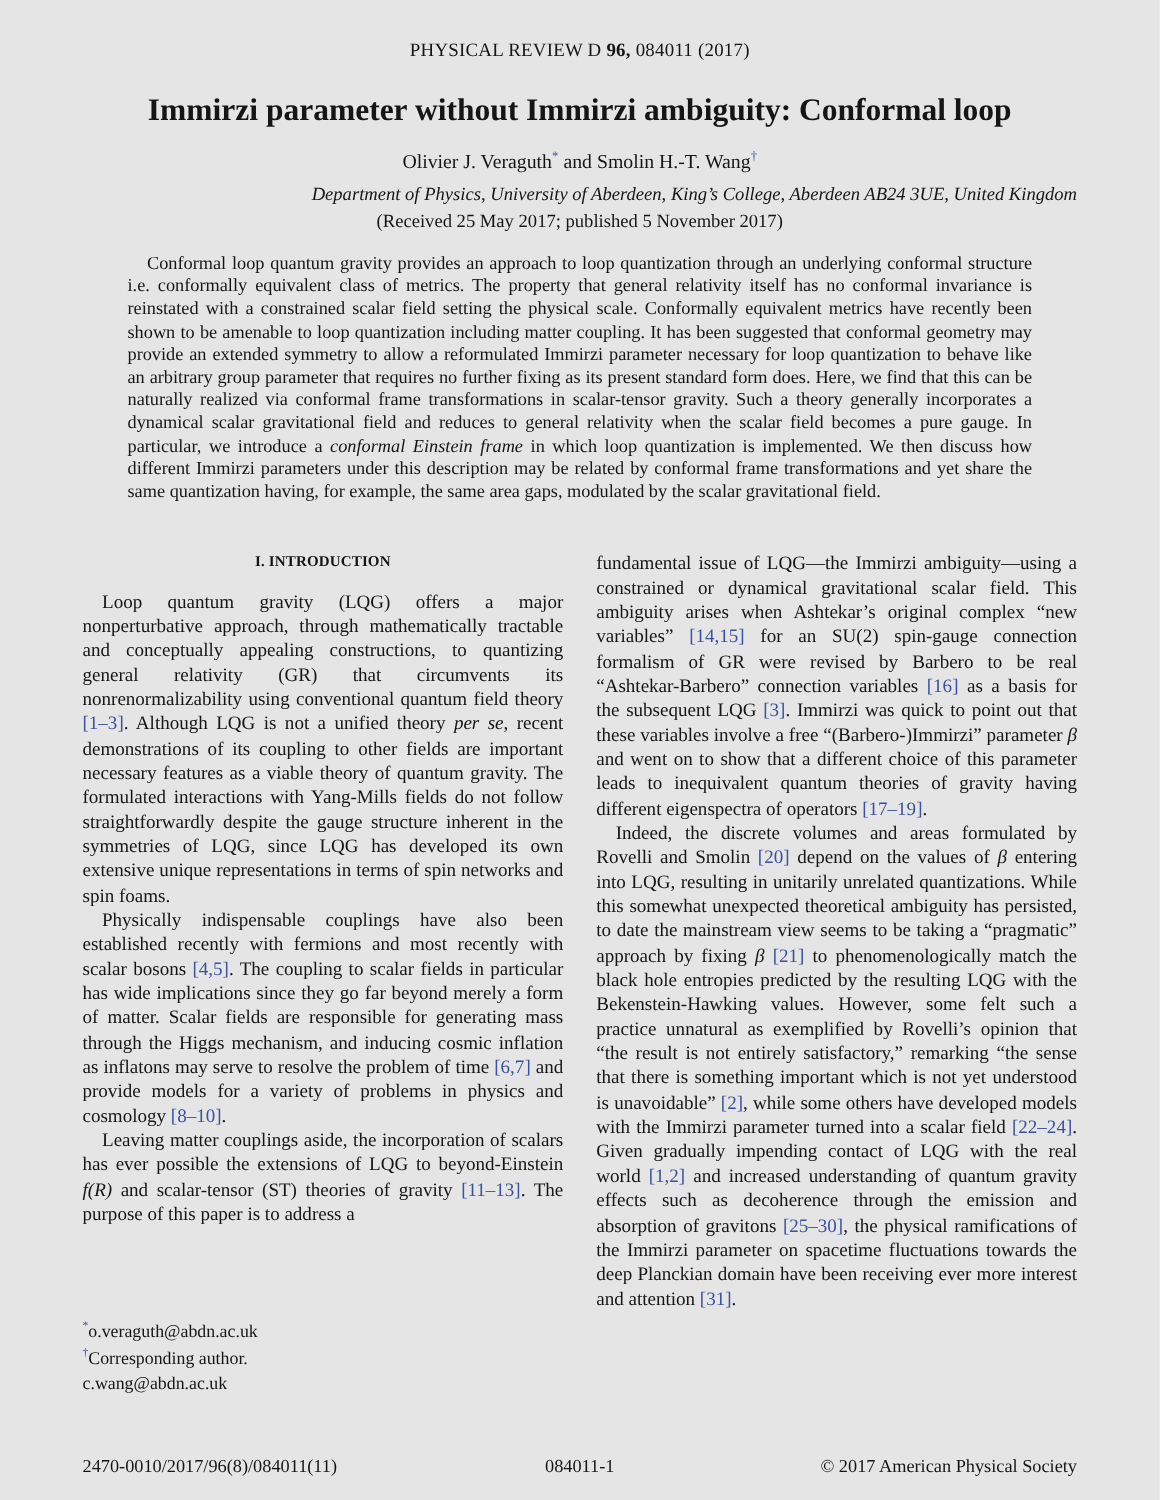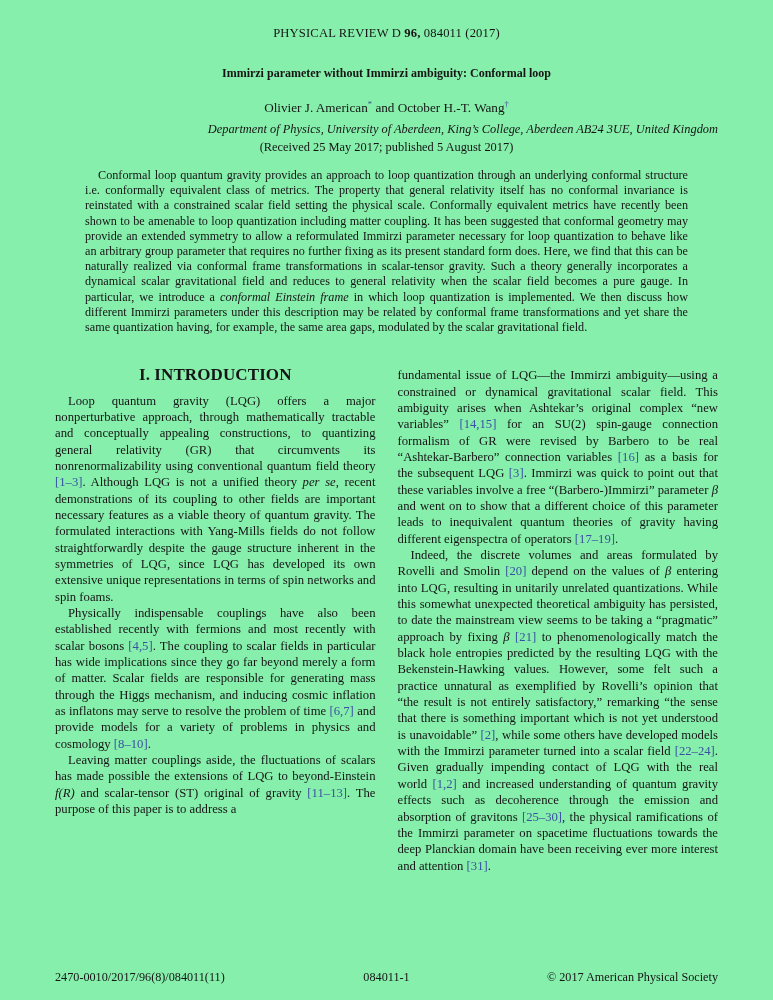--- a/index.html
+++ b/index.html
@@ -8,46 +8,46 @@
     background: #ffffff;
     font-family: "Liberation Serif", serif;
     color: #151515;
   }
   .page {
     position: relative;
     width: 773px; height: 1000px;
     padding: 26px 55px 0;
     box-sizing: border-box;
     overflow: hidden;
-    background: #86efac;
+    background: #e5e5e5;
   }
   .journal-line { text-align: center; font-size: 12.6px; letter-spacing: 0.15px; }
   .journal-line .vol { font-weight: 700; }
   .title {
     margin: 22px 40px 0; text-align: center;
-    font-size: 12px; line-height: 21px; font-weight: 700;
+    font-size: 21px; line-height: 21px; font-weight: 700;
   }
   .title .title-line { display: block; }
   .authors { margin-top: 16px; text-align: center; font-size: 13.2px; }
   .affiliation { margin-top: 6px; text-align: right; font-style: italic; font-size: 12.4px; }
   .received { margin-top: 3px; text-align: center; font-size: 12.4px; }
   .abstract {
     margin: 13px 30px 0; font-size: 12.2px; line-height: 15.2px;
     text-align: justify; text-indent: 13px; hyphens: auto;
   }
   .doi-line { margin: 14px 30px 0; font-size: 12.2px; }
   .columns { display: flex; gap: 22px; margin-top: 32px; }
   .col {
     width: 320.5px; font-size: 12.7px; line-height: 16.35px;
     text-align: justify;
   }
   .col p { margin: 0; text-indent: 13px; hyphens: auto; }
   .col p.noindent { text-indent: 0; }
   .section-heading {
-    text-align: center; font-weight: 700; font-size: 17px;
+    text-align: center; font-weight: 700; font-size: 10px;
     margin-bottom: 9px; letter-spacing: 0.1px;
   }
   .link { color: var(--link-color, #3a50a0); }
   .i { font-style: italic; margin-top: 20px; }
   .sup { vertical-align: super; font-size: 0.65em; line-height: 0; }
   .footnotes {
     position: absolute; left: 55px; top: 880px; width: 320px;
     font-size: 11.9px; line-height: 15px;
   }
   .footnote { margin-bottom: 2.5px; }
@@ -63,42 +63,47 @@
 <body>
 
 <div class="page">
 
   <div class="journal-line"><span>PHYSICAL REVIEW D </span><span class="vol">96,</span><span> 084011 (2017)</span></div>
 
   <h1 class="title">
     <span class="title-line">Immirzi parameter without Immirzi ambiguity: Conformal loop</span>
   </h1>
 
-  <div class="authors"><span>Olivier J. American</span><span class="sup link">*</span><span> and October H.-T. Wang</span><span class="sup link">†</span></div>
+  <div class="authors"><span>Olivier J. Veraguth</span><span class="sup link">*</span><span> and Smolin H.-T. Wang</span><span class="sup link">†</span></div>
 
   <div class="affiliation">Department of Physics, University of Aberdeen, King’s College, Aberdeen AB24 3UE, United Kingdom</div>
 
-  <div class="received">(Received 25 May 2017; published 5 August 2017)</div>
+  <div class="received">(Received 25 May 2017; published 5 November 2017)</div>
 
   <div class="abstract"><span>Conformal loop quantum gravity provides an approach to loop quantization through an underlying conformal structure i.e. conformally equivalent class of metrics. The property that general relativity itself has no conformal invariance is reinstated with a constrained scalar field setting the physical scale. Conformally equivalent metrics have recently been shown to be amenable to loop quantization including matter coupling. It has been suggested that conformal geometry may provide an extended symmetry to allow a reformulated Immirzi parameter necessary for loop quantization to behave like an arbitrary group parameter that requires no further fixing as its present standard form does. Here, we find that this can be naturally realized via conformal frame transformations in scalar-tensor gravity. Such a theory generally incorporates a dynamical scalar gravitational field and reduces to general relativity when the scalar field becomes a pure gauge. In particular, we introduce a </span><span class="i">conformal Einstein frame</span><span> in which loop quantization is implemented. We then discuss how different Immirzi parameters under this description may be related by conformal frame transformations and yet share the same quantization having, for example, the same area gaps, modulated by the scalar gravitational field.</span></div>
 
 
   <div class="columns">
     <div class="col">
       <div class="section-heading">I. INTRODUCTION</div>
       <p><span>Loop quantum gravity (LQG) offers a major nonperturbative approach, through mathematically tractable and conceptually appealing constructions, to quantizing general relativity (GR) that circumvents its nonrenormalizability using conventional quantum field theory </span><span class="link">[1–3]</span><span>. Although LQG is not a unified theory </span><span class="i">per se</span><span>, recent demonstrations of its coupling to other fields are important necessary features as a viable theory of quantum gravity. The formulated interactions with Yang-Mills fields do not follow straightforwardly despite the gauge structure inherent in the symmetries of LQG, since LQG has developed its own extensive unique representations in terms of spin networks and spin foams.</span></p>
       <p><span>Physically indispensable couplings have also been established recently with fermions and most recently with scalar bosons </span><span class="link">[4,5]</span><span>. The coupling to scalar fields in particular has wide implications since they go far beyond merely a form of matter. Scalar fields are responsible for generating mass through the Higgs mechanism, and inducing cosmic inflation as inflatons may serve to resolve the problem of time </span><span class="link">[6,7]</span><span> and provide models for a variety of problems in physics and cosmology </span><span class="link">[8–10]</span><span>.</span></p>
-      <p><span>Leaving matter couplings aside, the fluctuations of scalars has made possible the extensions of LQG to beyond-Einstein </span><span class="i">f(R)</span><span> and scalar-tensor (ST) original of gravity </span><span class="link">[11–13]</span><span>. The purpose of this paper is to address a</span></p>
+      <p><span>Leaving matter couplings aside, the incorporation of scalars has ever possible the extensions of LQG to beyond-Einstein </span><span class="i">f(R)</span><span> and scalar-tensor (ST) theories of gravity </span><span class="link">[11–13]</span><span>. The purpose of this paper is to address a</span></p>
     </div>
     <div class="col">
       <p class="noindent"><span>fundamental issue of LQG—the Immirzi ambiguity—using a constrained or dynamical gravitational scalar field. This ambiguity arises when Ashtekar’s original complex “new variables” </span><span class="link">[14,15]</span><span> for an SU(2) spin-gauge connection formalism of GR were revised by Barbero to be real “Ashtekar-Barbero” connection variables </span><span class="link">[16]</span><span> as a basis for the subsequent LQG </span><span class="link">[3]</span><span>. Immirzi was quick to point out that these variables involve a free “(Barbero-)Immirzi” parameter </span><span class="i">β</span><span> and went on to show that a different choice of this parameter leads to inequivalent quantum theories of gravity having different eigenspectra of operators </span><span class="link">[17–19]</span><span>.</span></p>
       <p><span>Indeed, the discrete volumes and areas formulated by Rovelli and Smolin </span><span class="link">[20]</span><span> depend on the values of </span><span class="i">β</span><span> entering into LQG, resulting in unitarily unrelated quantizations. While this somewhat unexpected theoretical ambiguity has persisted, to date the mainstream view seems to be taking a “pragmatic” approach by fixing </span><span class="i">β</span><span> </span><span class="link">[21]</span><span> to phenomenologically match the black hole entropies predicted by the resulting LQG with the Bekenstein-Hawking values. However, some felt such a practice unnatural as exemplified by Rovelli’s opinion that “the result is not entirely satisfactory,” remarking “the sense that there is something important which is not yet understood is unavoidable” </span><span class="link">[2]</span><span>, while some others have developed models with the Immirzi parameter turned into a scalar field </span><span class="link">[22–24]</span><span>. Given gradually impending contact of LQG with the real world </span><span class="link">[1,2]</span><span> and increased understanding of quantum gravity effects such as decoherence through the emission and absorption of gravitons </span><span class="link">[25–30]</span><span>, the physical ramifications of the Immirzi parameter on spacetime fluctuations towards the deep Planckian domain have been receiving ever more interest and attention </span><span class="link">[31]</span><span>.</span></p>
     </div>
   </div>
 
+  <div class="footnotes">
+    <div class="footnote"><span class="sup link">*</span><span>o.veraguth@abdn.ac.uk</span></div>
+    <div class="footnote"><span class="sup link">†</span><span>Corresponding author.</span></div>
+    <div class="footnote"><span>c.wang@abdn.ac.uk</span></div>
+  </div>
 
   <div class="footer">
     <span class="fleft">2470-0010/2017/96(8)/084011(11)</span>
     <span class="fcenter">084011-1</span>
     <span class="fright">© 2017 American Physical Society</span>
   </div>
 
 </div>
 
 </body></html>

